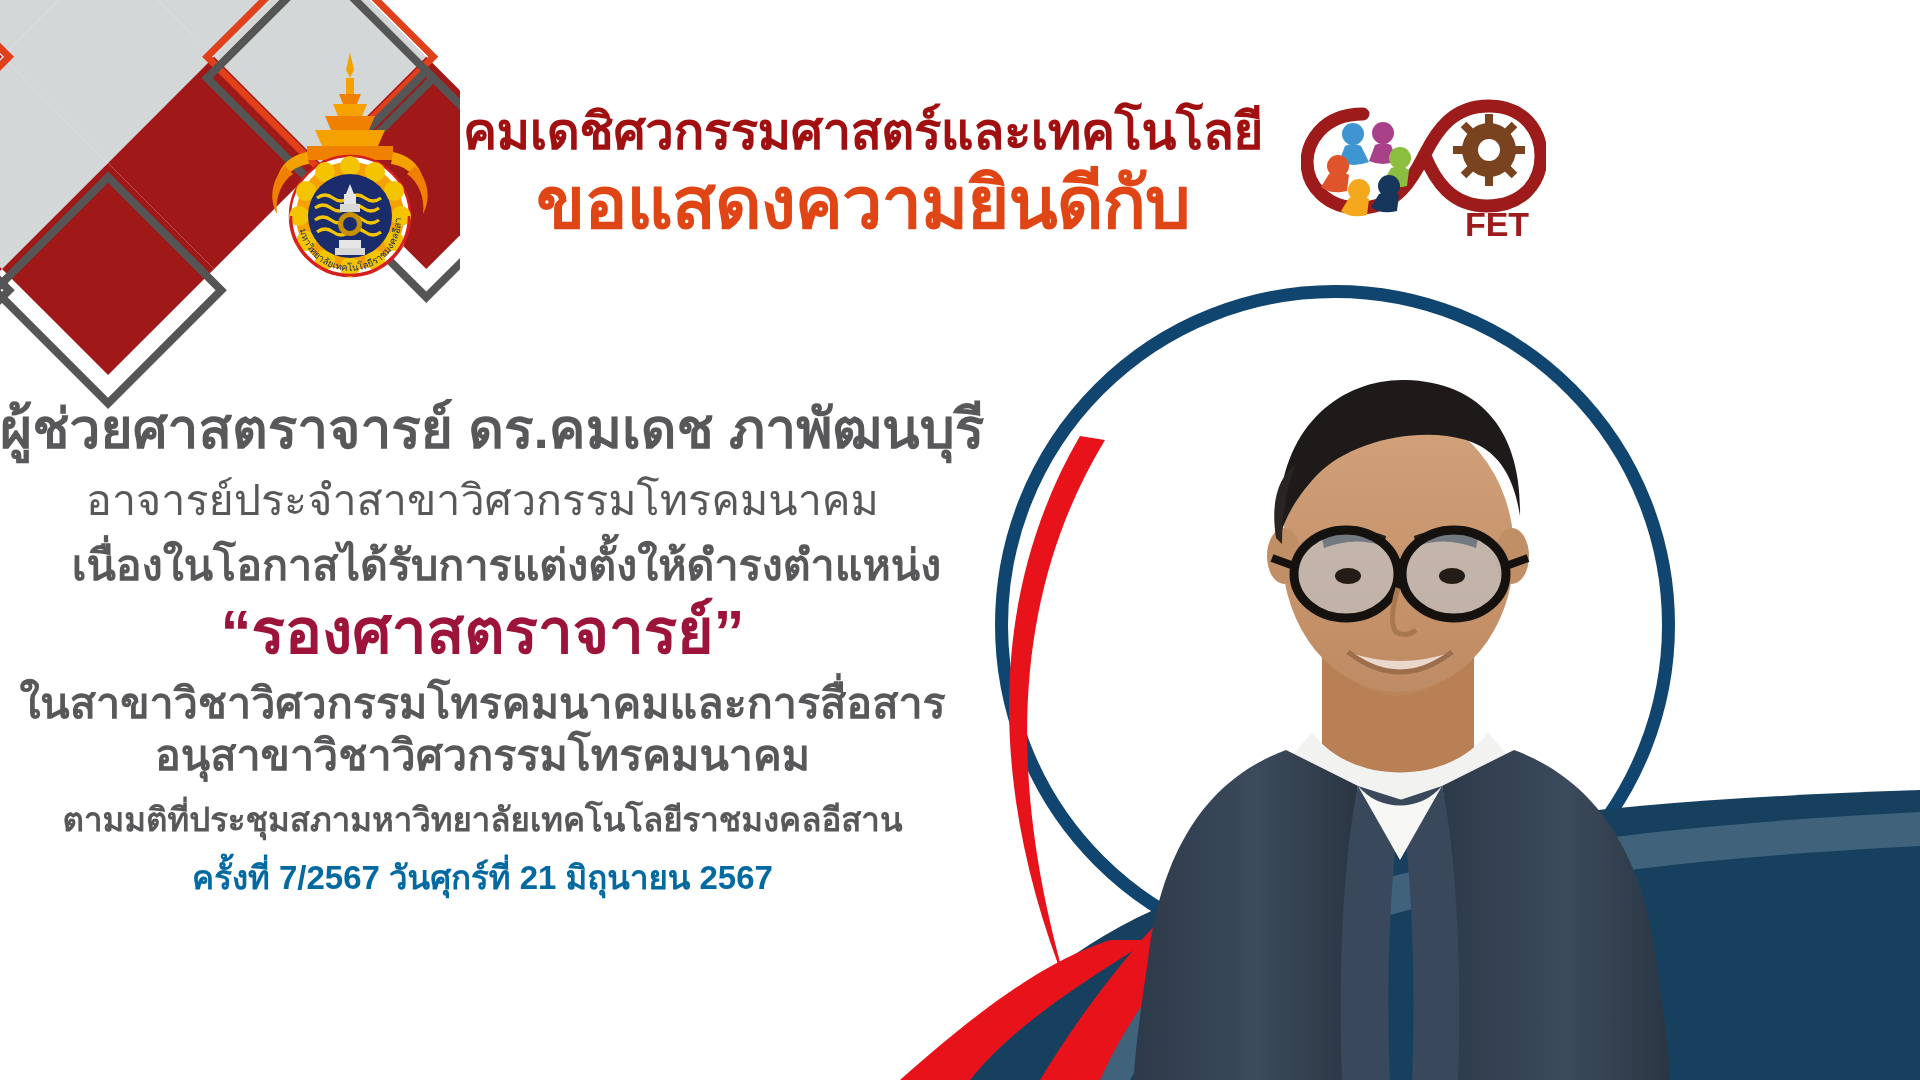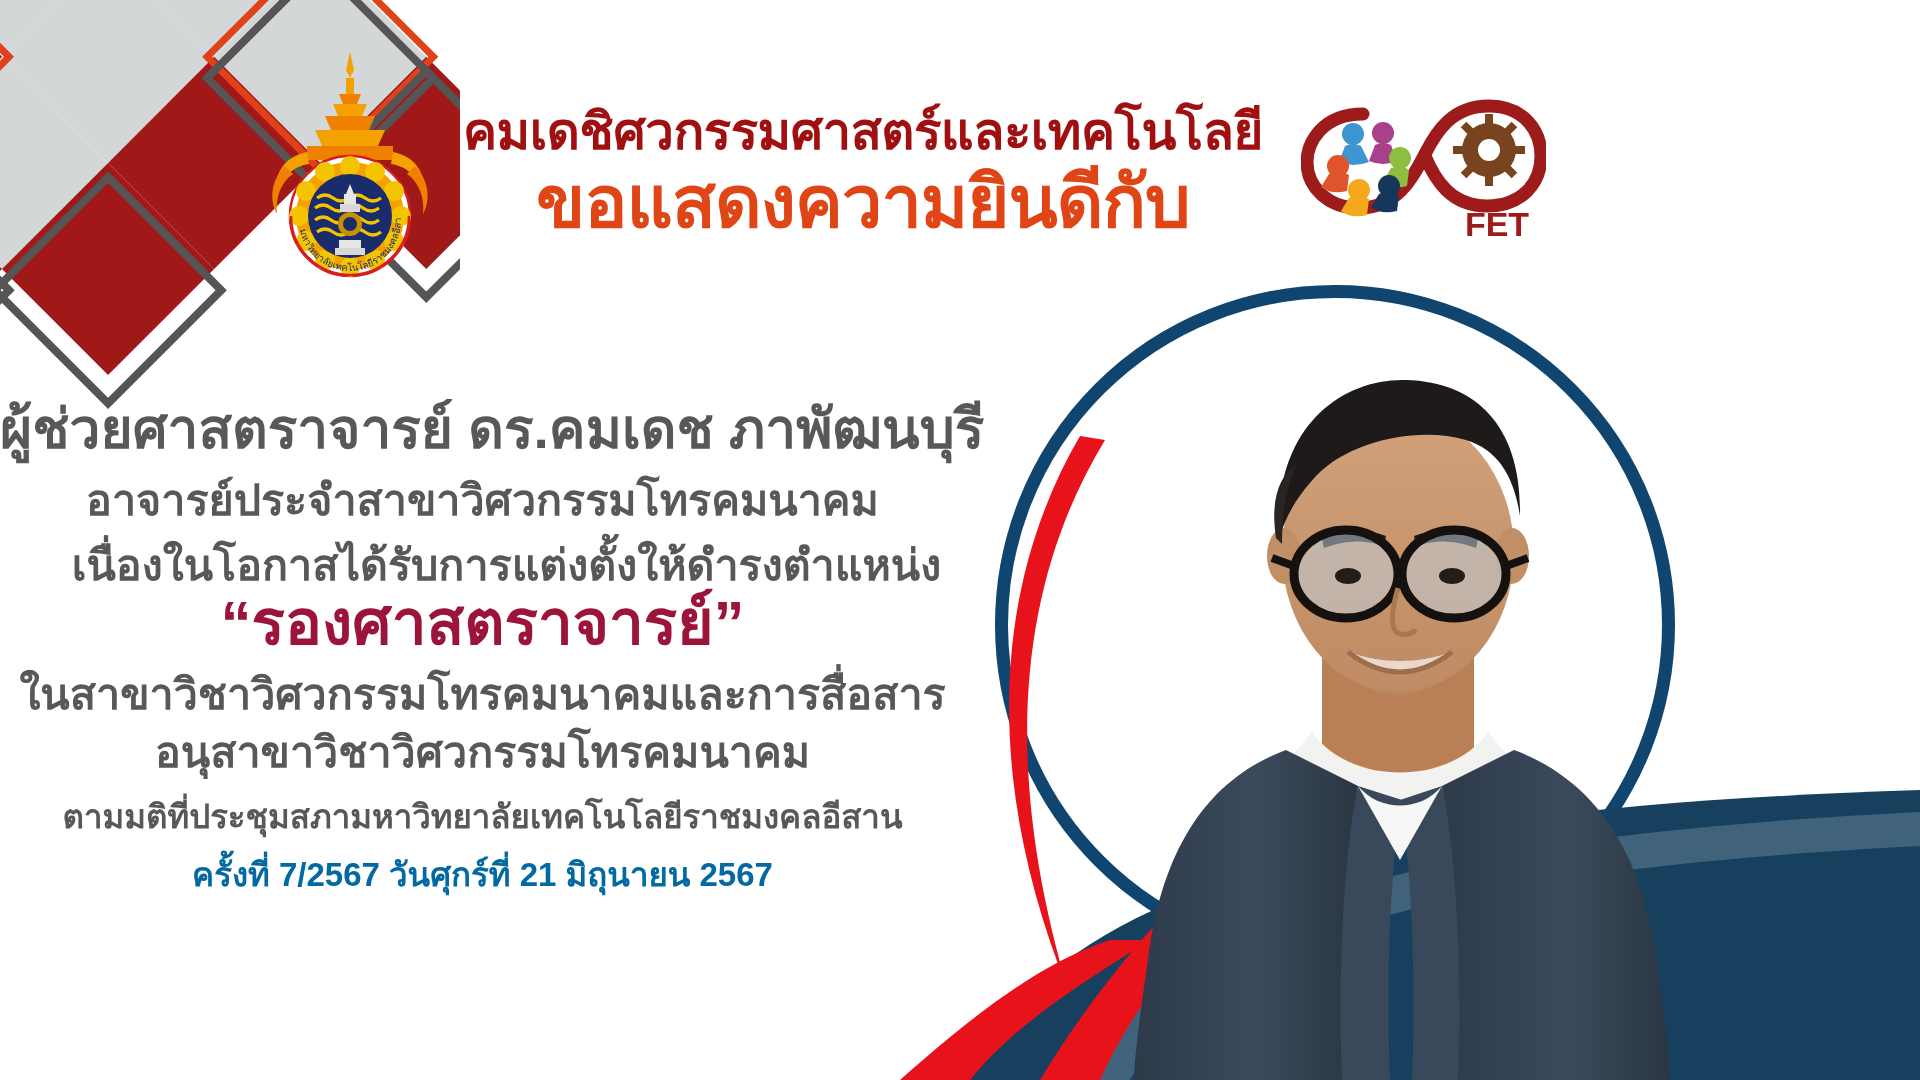--- a/index.html
+++ b/index.html
@@ -47,39 +47,38 @@
     letter-spacing: -0.5px;
     white-space: nowrap;
   }
   #congrats-line {
     font-size: 72px;
     font-weight: bold;
     color: #E04516;
     letter-spacing: -1px;
     white-space: nowrap;
     margin-top: 10px;
-    font-family: Liberation Serif, serif;
   }
   #fet-logo { width: 245px; height: 165px; flex: 0 0 auto; margin-left: 20px; margin-top: 6px; }
 
   
   #body-text {
     position: absolute;
     left: 0px; top: 400px;
     width: 965px;
     text-align: center;
     color: #58585A;
   }
   .ln { line-height: 1.08; white-space: nowrap; }
   #ln-name   { font-size: 55px; font-weight: bold; color: #58585A; }
-  #ln-role   { font-size: 43px; font-weight: bold; color: #58585A; margin-top: 18px; }
+  #ln-role   { font-size: 43px; font-weight: normal; color: #58585A; margin-top: 18px; }
   #ln-occasion { font-size: 43px; font-weight: bold; color: #58585A; margin-top: 18px; padding-left: 48px; }
-  #ln-title  { font-size: 62px; font-weight: bold; color: #9C1439; margin-top: 2px; }
+  #ln-title  { font-size: 62px; font-weight: bold; color: #9C1439; margin-top: 11px; }
   #ln-field  { font-size: 43px; font-weight: bold; color: #58585A; margin-top: 14px; }
-  #ln-subfield { font-size: 43px; font-weight: bold; color: #58585A; margin-top: 11px; }
+  #ln-subfield { font-size: 43px; font-weight: bold; color: #58585A; margin-top: 5px; }
   #ln-resolution { font-size: 33px; font-weight: bold; color: #58585A; margin-top: 24px; }
   #ln-meeting { font-size: 33px; font-weight: bold; color: #0369a1; margin-top: 22px; }
 
   
   #photo-zone {
     position: absolute;
     right: 0; top: 0;
     width: 1020px; height: 1080px;
     overflow: hidden;
   }

